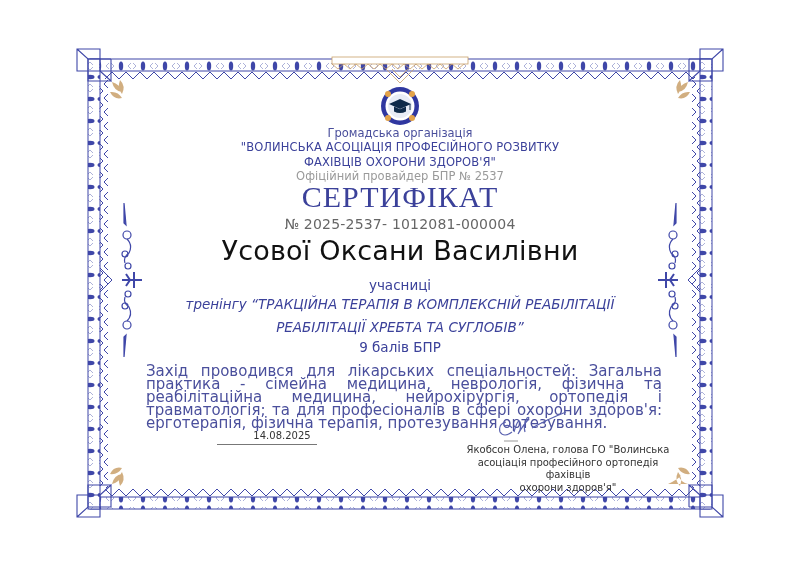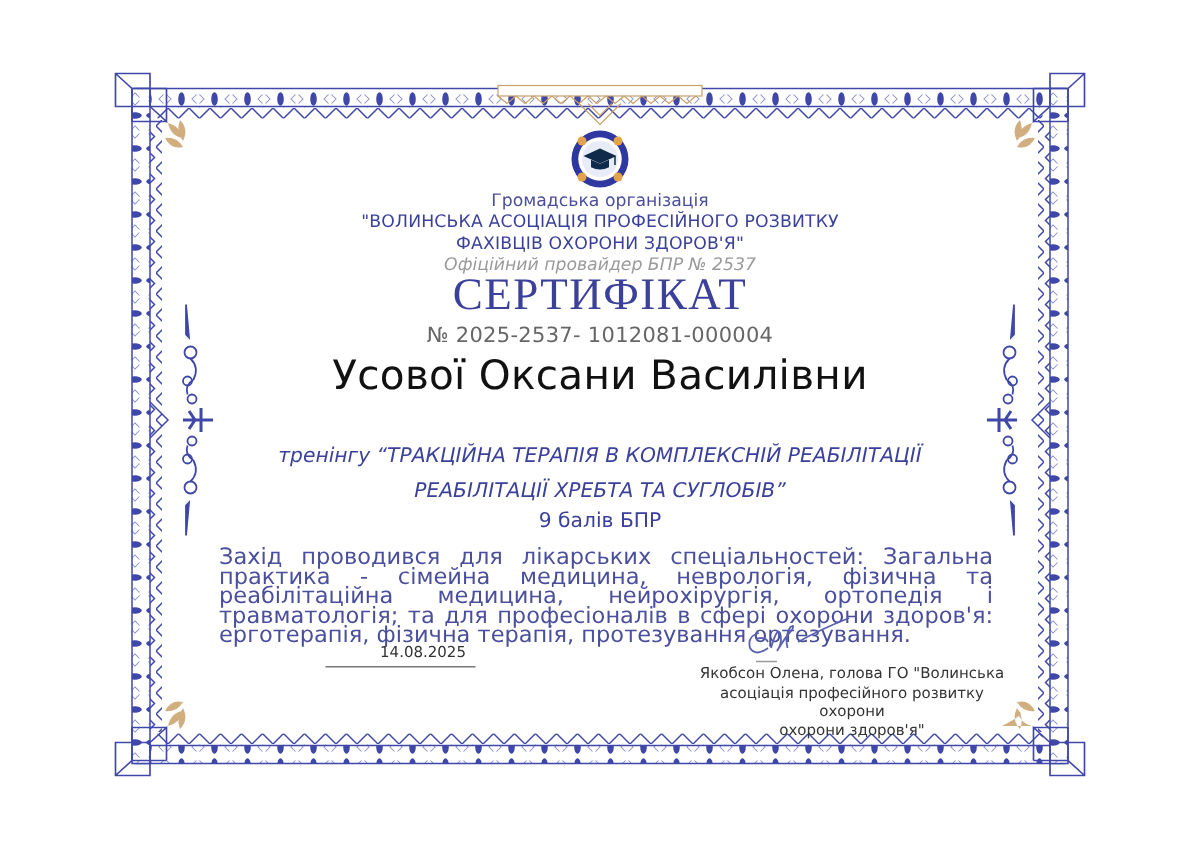--- a/index.html
+++ b/index.html
@@ -2,21 +2,21 @@
 <html><head>
 <meta charset="utf-8">
 <style>
   html, body { margin: 0; padding: 0; background: #ffffff; }
   body { width: 800px; height: 566px; position: relative; overflow: hidden; font-family: "DejaVu Sans", sans-serif; }
   .page { position: absolute; left: 0; top: 0; width: 800px; height: 566px; background: #fff; }
   svg.frame { position: absolute; left: 0; top: 0; }
   .center { position: absolute; left: 0; width: 800px; text-align: center; }
   .org-label { top: 126px; font-size: 11.5px; color: #4a4f9c; }
   .org-name { top: 140px; font-size: 11.5px; color: #3b419a; line-height: 15px; letter-spacing: 0.1px; }
-  .provider { top: 169px; font-size: 11.5px; color: #9a9a9a; font-style: italic; }
+  .provider { top: 169px; font-size: 11.5px; color: #9a9a9a; }
   .cert-title { top: 180px; font-size: 30px; color: #3b419a; letter-spacing: 1px; font-family: Liberation Serif, serif; font-weight: normal; }
   .cert-number { top: 216px; font-size: 14px; color: #666; letter-spacing: 0.2px; }
   .recipient { top: 235px; font-size: 27px; font-weight: normal; color: #111; letter-spacing: 0.2px; }
   .role { top: 277px; font-size: 13.5px; color: #3b419a; }
   .training { top: 293px; font-size: 13.5px; color: #3b419a; line-height: 23px; font-style: italic; }
   .points { top: 339px; font-size: 13.5px; color: #3b419a; }
   .desc { position: absolute; left: 146px; top: 365px; width: 516px; font-size: 15px; color: #4a4f9c; line-height: 13px; text-align: justify; }
   .date { position: absolute; left: 232px; top: 430px; width: 100px; text-align: center; font-size: 10px; color: #333; }
   .date-line { position: absolute; left: 217px; top: 444px; width: 100px; height: 1px; background: #777; }
   .signatory { position: absolute; left: 460px; top: 444px; width: 216px; text-align: center; font-size: 10px; color: #333; line-height: 12.5px; }
@@ -132,34 +132,35 @@
 
   <div class="center org-label">Громадська організація</div>
   <div class="center org-name">
     <div>"ВОЛИНСЬКА АСОЦІАЦІЯ ПРОФЕСІЙНОГО РОЗВИТКУ</div>
     <div>ФАХІВЦІВ ОХОРОНИ ЗДОРОВ'Я"</div>
   </div>
   <div class="center provider">Офіційний провайдер БПР № 2537</div>
   <div class="center cert-title">СЕРТИФІКАТ</div>
   <div class="center cert-number">№ 2025-2537- 1012081-000004</div>
   <div class="center recipient">Усової Оксани Василівни</div>
+  <div class="center role">учасниці</div>
   <div class="center training">
     <div>тренінгу “ТРАКЦІЙНА ТЕРАПІЯ В КОМПЛЕКСНІЙ РЕАБІЛІТАЦІЇ</div>
     <div>РЕАБІЛІТАЦІЇ ХРЕБТА ТА СУГЛОБІВ”</div>
   </div>
   <div class="center points">9 балів БПР</div>
 
   <div class="desc">Захід проводився для лікарських спеціальностей: Загальна практика - сімейна медицина, неврологія, фізична та реабілітаційна медицина, нейрохірургія, ортопедія і травматологія; та для професіоналів в сфері охорони здоров'я: ерготерапія, фізична терапія, протезування ортезування.</div>
 
   <div class="date">14.08.2025</div>
   <div class="date-line"></div>
 
   <svg class="sig" width="80" height="36" viewBox="0 0 80 36">
     <path d="M14 14 q-8 2 -6 10 q4 6 12 0 M12 18 q6 -2 8 2 M22 24 q4 -14 6 -10 q2 6 -2 12 q6 -10 10 -14 q2 -4 -1 -2 q-4 6 -2 14 M40 20 q14 -8 34 -16" stroke="#5a62b0" stroke-width="1.2" fill="none"></path>
     <path d="M12 33 h14" stroke="#999" stroke-width="1"></path>
   </svg>
 
   <div class="signatory">
     <div>Якобсон Олена, голова ГО "Волинська</div>
-    <div>асоціація професійного розвитку охорони</div>
+    <div>асоціація професійного ортопедія фахівців</div>
     <div>охорони здоров'я"</div>
   </div>
 </div>
 
 </body></html>

